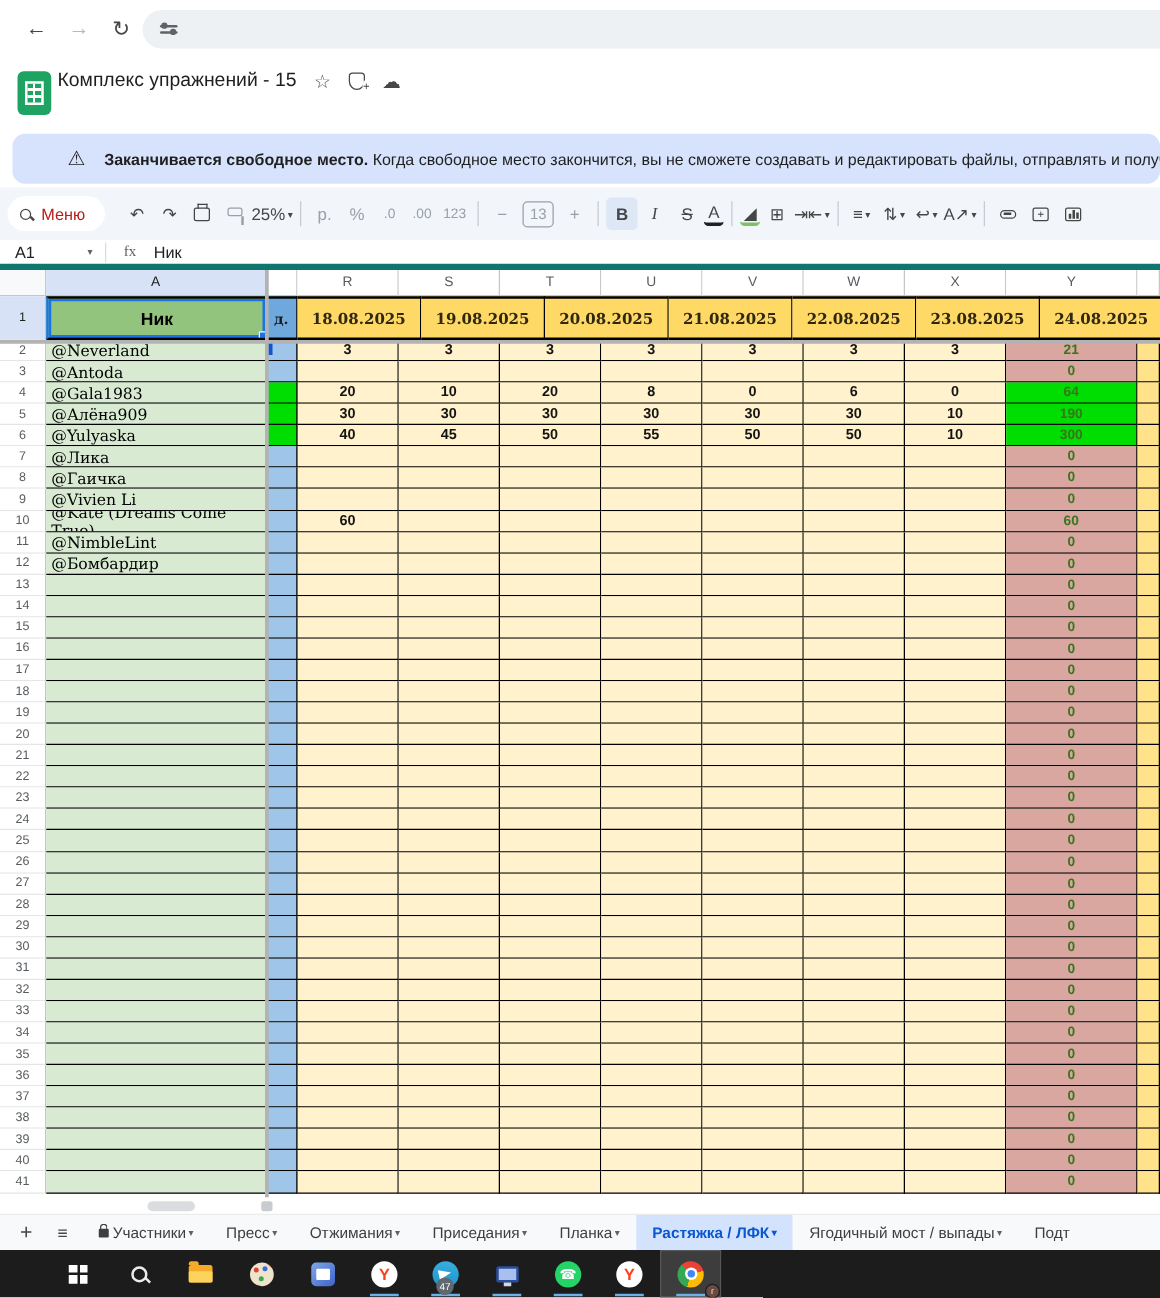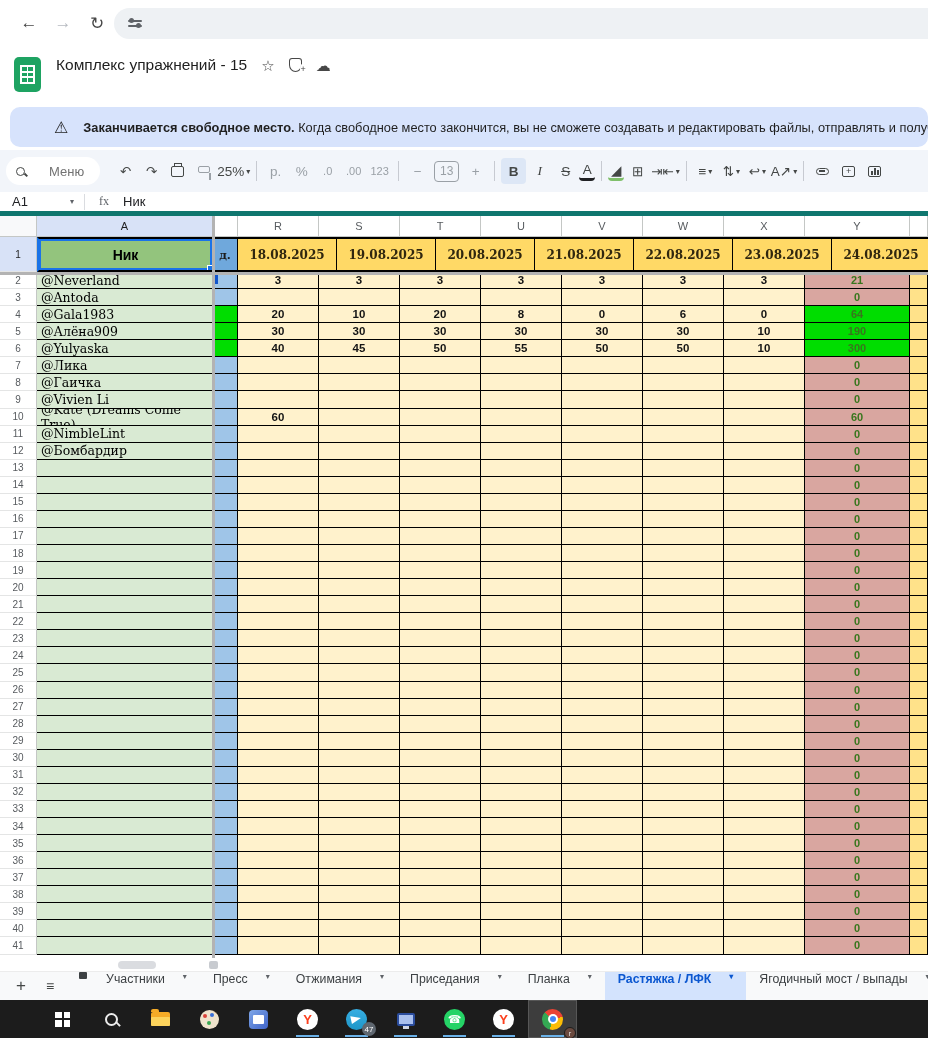--- a/index.html
+++ b/index.html
@@ -12,42 +12,42 @@
   .nav-btn.disabled{color:#b6bac0}
   .url-pill{flex:1;height:31px;background:#eef1f4;border-radius:17px;display:flex;align-items:center;padding:0 14px;margin-right:-24px;gap:12px;overflow:hidden}
   .tune{width:14px;flex:none}
   .tune i{display:block;height:2px;background:#5f6368;margin:3px 0;border-radius:2px;position:relative}
   .tune i::after{content:"";position:absolute;top:-1.5px;width:5px;height:5px;border-radius:50%;background:#5f6368}
   .tune i:first-child::after{left:1px}
   .tune i:last-child::after{right:1px}
   .url{font-size:13.5px;color:#202124;white-space:nowrap;overflow:hidden}
 
   
-  .docbar{height:58px;display:flex;background:#fff;padding:7px 0 0 14px;gap:15px}
+  .docbar{height:58px;display:flex;background:#fff;padding:7px 0 0 14px;gap:5px}
   .sheets-icon{width:27px;height:35px;background:#1ea362;border-radius:5px;position:relative;margin-top:4px;flex:none}
   .sheets-icon .grid-glyph{position:absolute;left:6px;top:8px;width:15px;height:19px;border:2px solid #fff;
     background:linear-gradient(to right,transparent 42%,#fff 42% 58%,transparent 58%),
       linear-gradient(to bottom,transparent 24%,#fff 24% 38%,transparent 38% 62%,#fff 62% 76%,transparent 76%)}
   .title-row{display:flex;align-items:center;gap:14px;height:24px}
   .doc-title{font-size:15.5px;color:#1f1f1f}
   .hicon{font-size:15px;color:#474747;line-height:1}
   .shield{width:13px;height:14px;border:1.6px solid #474747;border-radius:3px 3px 50% 50%;position:relative}
   .shield::after{content:"+";position:absolute;right:-5px;bottom:-3px;font-size:9px;color:#474747;background:#fff;border-radius:50%}
   .menus{display:flex;margin-top:2px}
   .menu-item{font-size:13px;color:#1f1f1f;padding:3px 8px;border-radius:6px;white-space:nowrap}
 
   
   .banner-wrap{height:46px;padding:3px 0 3px 10px}
   .banner{height:40px;background:#d7e3fc;border-radius:10px;display:flex;align-items:center;padding-left:44px;gap:15px;white-space:nowrap;overflow:hidden}
   .warn{font-size:16px;color:#1f1f1f;flex:none}
   .banner-text{font-size:12.8px;color:#1f1f1f}
 
   
   .toolbar{height:42px;background:#f2f5fa;display:flex;align-items:center;padding:0 6px;gap:1px}
-  .menu-pill{height:28px;background:#fff;border-radius:14px;display:flex;align-items:center;gap:24px;padding:0 16px 0 10px;margin-right:12px;font-size:13px;color:#737373;flex:none}
+  .menu-pill{height:28px;background:#fff;border-radius:14px;display:flex;align-items:center;gap:8px;padding:0 16px 0 10px;margin-right:12px;font-size:13px;color:#b91c1c;flex:none}
   .mag{width:9px;height:9px;border:1.6px solid #444746;border-radius:50%;position:relative;flex:none}
   .mag::after{content:"";position:absolute;width:4px;height:1.6px;background:#444746;transform:rotate(45deg);right:-4px;bottom:-1px}
   .tb{min-width:25px;height:26px;display:flex;align-items:center;justify-content:center;color:#444746;font-size:13.5px;border-radius:4px;flex:none;gap:2px}
   .tb.dis{color:#9aa0a6}
   .tb.small{font-size:11px}
   .tb .car{font-size:8px;color:#444746}
   .tb.b-act{background:#dde7f6;font-weight:700}
   .tb.italic{font-style:italic;font-family:"Liberation Serif",serif}
   .tb.strike{text-decoration:line-through}
   .tb.u-dark{border-bottom:3px solid #202124;height:20px;min-width:16px}
@@ -104,21 +104,21 @@
 
   
   .hstrip{height:14px;background:#fff;position:relative;border-bottom:1px solid #ececec}
   .hthumb{position:absolute;left:118px;top:3px;width:38px;height:8px;background:#dadce0;border-radius:4px}
   .hnub{position:absolute;left:209px;top:3px;width:9px;height:8px;background:#c8cbd0;border-radius:2px}
 
   
   .tabbar{height:28px;background:#f8f9fa;display:flex;align-items:center;padding-left:16px;overflow:hidden}
   .tb-add{font-size:17px;color:#444746;margin-right:20px;flex:none}
   .tb-all{font-size:14px;color:#444746;margin-right:12px;flex:none}
-  .stab{display:flex;gap:18px;padding:0 13px;height:100%;white-space:nowrap;font-size:12.3px;color:#3c4043;flex:none}
+  .stab{display:flex;align-items:center;gap:2px;padding:0 13px;height:100%;white-space:nowrap;font-size:12.3px;color:#3c4043;flex:none}
   .stab .car{font-size:8px;color:#5f6368}
   .stab.active{background:#d3e3fd;color:#0b57d0;font-weight:700}
   .stab.active .car{color:#0b57d0}
   .lock{width:8px;height:7px;background:#3c4043;border-radius:1px;position:relative;margin-right:1px}
   .lock::before{content:"";position:absolute;left:1px;top:-4px;width:4px;height:4px;border:1.4px solid #3c4043;border-bottom:none;border-radius:3px 3px 0 0}
 
   
   .taskbar{height:38px;background:#1c1c1c;display:flex;align-items:center;padding-left:38px}
   .slot{width:49px;height:38px;display:flex;align-items:center;justify-content:center;position:relative;flex:none}
   .slot.active{background:#3d3d3d;box-shadow:inset 0 0 0 1px #575757}
@@ -131,21 +131,21 @@
   .fold::before{content:"";position:absolute;top:-3px;left:0;width:8px;height:3px;background:#f5ab27;border-radius:2px 2px 0 0}
   .fold::after{content:"";position:absolute;left:0;bottom:0;width:19px;height:9px;background:#fcd35c;border-radius:1px}
   .paint{width:19px;height:19px;border-radius:50%;background:#efe3cc;position:relative;overflow:hidden}
   .paint::before{content:"";position:absolute;left:3px;top:4px;width:4px;height:4px;border-radius:50%;background:#d8433a;box-shadow:7px -1px 0 #3a6fd8,4px 7px 0 #3aa853}
   .paint::after{content:"";position:absolute;right:-2px;top:-2px;width:14px;height:3px;background:#8a5a33;transform:rotate(40deg)}
   .photos{width:19px;height:19px;border-radius:4px;background:linear-gradient(135deg,#7fa7e8,#3f63c8);display:flex;align-items:center;justify-content:center}
   .photos i{width:11px;height:9px;background:#fff;border-radius:1px;display:block}
   .ya{width:21px;height:21px;background:#fff;border-radius:50%;display:flex;align-items:center;justify-content:center;color:#fc3f1d;font-weight:700;font-size:13px}
   .tg{width:21px;height:21px;border-radius:50%;background:linear-gradient(#37aee2,#1e96c8);position:relative}
   .tg::after{content:"";position:absolute;left:5px;top:6px;width:0;height:0;border-left:10px solid #fff;border-top:4px solid transparent;border-bottom:4px solid transparent;transform:rotate(-12deg)}
-  .badge{position:absolute;right:5px;bottom:2px;width:14px;height:14px;background:#5f6770;border-radius:50%;color:#fff;font-size:8px;display:flex;align-items:center;justify-content:center;z-index:2}
+  .badge{position:absolute;right:18px;bottom:2px;width:14px;height:14px;background:#5f6770;border-radius:50%;color:#fff;font-size:8px;display:flex;align-items:center;justify-content:center;z-index:2}
   .pc{width:18px;height:13px;background:#a9c0ef;border:2px solid #2b4d9e;border-radius:2px;position:relative}
   .pc::after{content:"";position:absolute;left:4px;bottom:-5px;width:6px;height:3px;background:#cfd6e4}
   .wa{width:21px;height:21px;border-radius:50%;background:#25d366;color:#fff;display:flex;align-items:center;justify-content:center;font-size:11px}
   .chr{width:21px;height:21px;border-radius:50%;background:conic-gradient(from -45deg,#ea4335 0 120deg,#fbbc05 120deg 240deg,#34a853 240deg 360deg);position:relative;display:flex;align-items:center;justify-content:center}
   .chr i{width:10px;height:10px;border-radius:50%;background:#fff;display:flex;align-items:center;justify-content:center}
   .chr i::after{content:"";width:6px;height:6px;border-radius:50%;background:#4285f4;display:block}
   .chbadge{position:absolute;right:1px;bottom:-1px;width:12px;height:12px;border-radius:50%;background:#6b4a3f;color:#eee;font-size:7px;display:flex;align-items:center;justify-content:center;border:1px solid #1c1c1c;z-index:2}
 </style>
 </head>
 <body>

